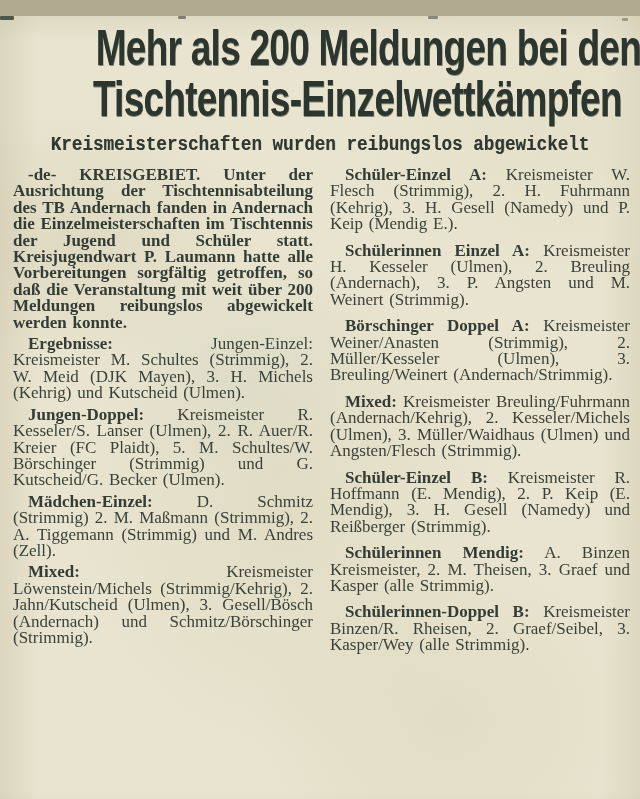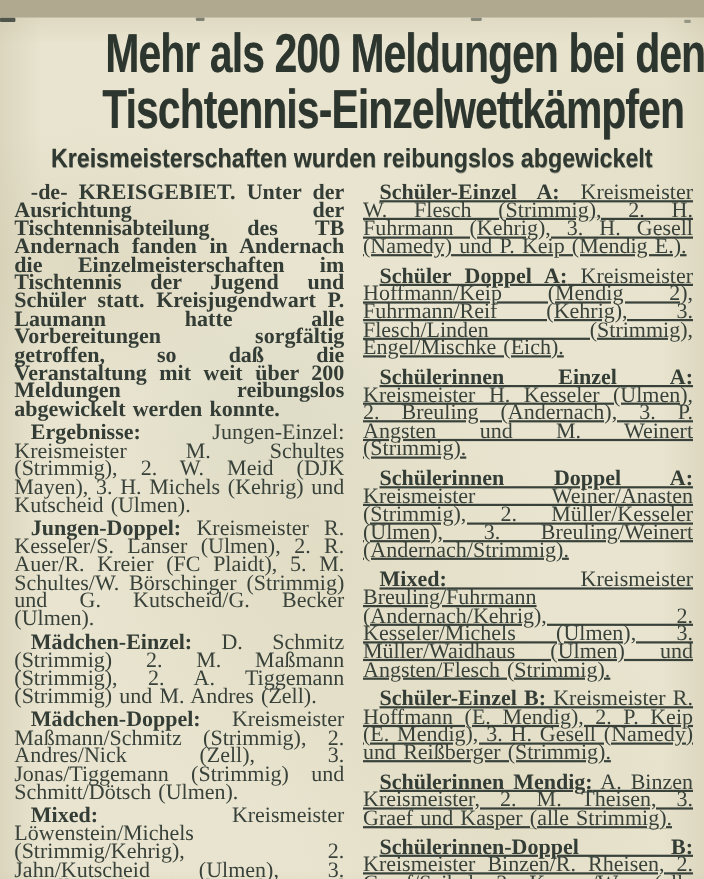--- a/index.html
+++ b/index.html
@@ -43,23 +43,23 @@
     white-space: nowrap;
     text-shadow: 0.5px 0.5px 0 rgba(44,53,46,0.55);
   }
   .headline-line > span {
     display: inline-block;
     transform: scaleX(0.74);
     transform-origin: 50% 50%;
   }
   .subtitle {
     margin-top: 7px;
-    font-family: Liberation Sans, sans-serif;
+    font-family: Liberation Mono, monospace;
     font-weight: 700;
-    font-size: 24px;
+    font-size: 20px;
     line-height: 26px;
     color: #2f3831;
     white-space: nowrap;
     text-shadow: 0.4px 0.4px 0 rgba(47,56,49,0.45);
   }
   .subtitle > span {
     display: inline-block;
     transform: scaleX(0.88);
     transform-origin: 50% 50%;
   }
@@ -70,26 +70,26 @@
     padding: 9px 9px 0 13px;
   }
   .col {
     width: 300px;
     height: 642px;
     overflow: hidden;
     text-align: justify;
   }
   .col p {
     margin: 0 0 5px 0;
-    font-size: 20px;
+    font-size: 17px;
     line-height: 16.4px;
     text-indent: 15px;
     word-spacing: 1.5px;
   }
-  .col-right p { margin-bottom: 10px; text-decoration: underline; }
+  .col-right p { margin-bottom: 10px; }
   .col p .lead { font-weight: 700; color: #333c35; }
   .col p.bold-para { font-weight: 700; color: #333c35; }
 </style>
 </head>
 <body>
 
 <div class="page">
   <div class="speck s1"></div>
   <div class="speck s2"></div>
   <div class="speck s3"></div>
@@ -106,27 +106,25 @@
       <span>Kreismeisterschaften wurden reibungslos abgewickelt</span>
     </div>
   </div>
 
   <div class="columns">
     <div class="col col-left" id="col-left">
         <p class="bold-para"><span class="lead">-de- KREISGEBIET.</span><span> Unter der Ausrichtung der Tischtennisabteilung des TB Andernach fanden in Andernach die Einzelmeisterschaften im Tischtennis der Jugend und Schüler statt. Kreisjugendwart P. Laumann hatte alle Vorbereitungen sorgfältig getroffen, so daß die Veranstaltung mit weit über 200 Meldungen reibungslos abgewickelt werden konnte.</span></p>
         <p><span class="lead">Ergebnisse:</span><span> Jungen-Einzel: Kreismeister M. Schultes (Strimmig), 2. W. Meid (DJK Mayen), 3. H. Michels (Kehrig) und Kutscheid (Ulmen).</span></p>
         <p><span class="lead">Jungen-Doppel:</span><span> Kreismeister R. Kesseler/S. Lanser (Ulmen), 2. R. Auer/R. Kreier (FC Plaidt), 5. M. Schultes/W. Börschinger (Strimmig) und G. Kutscheid/G. Becker (Ulmen).</span></p>
         <p><span class="lead">Mädchen-Einzel:</span><span> D. Schmitz (Strimmig) 2. M. Maßmann (Strimmig), 2. A. Tiggemann (Strimmig) und M. Andres (Zell).</span></p>
-        <p><span class="lead">Mädchen-Doppel:</span><span> Kreismeister Maßmann/Schmitz (Strimmig), 2. Andres/Nick (Zell), 3. Jonas/Tiggemann (Strimmig) und Schmitt/Dötsch (Ulmen).</span></p>
         <p><span class="lead">Mixed:</span><span> Kreismeister Löwenstein/Michels (Strimmig/Kehrig), 2. Jahn/Kutscheid (Ulmen), 3. Gesell/Bösch (Andernach) und Schmitz/Börschinger (Strimmig).</span></p>
       </div>
     <div class="col col-right" id="col-right">
         <p><span class="lead">Schüler-Einzel A:</span><span> Kreismeister W. Flesch (Strimmig), 2. H. Fuhrmann (Kehrig), 3. H. Gesell (Namedy) und P. Keip (Mendig E.).</span></p>
-        <p><span class="lead">Schüler Doppel A:</span><span> Kreismeister Hoffmann/Keip (Mendig 2), Fuhrmann/Reif (Kehrig), 3. Flesch/Linden (Strimmig), Engel/Mischke (Eich).</span></p>
         <p><span class="lead">Schülerinnen Einzel A:</span><span> Kreismeister H. Kesseler (Ulmen), 2. Breuling (Andernach), 3. P. Angsten und M. Weinert (Strimmig).</span></p>
-        <p><span class="lead">Schülerinnen Doppel A:</span><span> Kreismeister Weiner/Anasten (Strimmig), 2. Müller/Kesseler (Ulmen), 3. Breuling/Weinert (Andernach/Strimmig).</span></p>
+        <p><span class="lead">Börschinger Doppel A:</span><span> Kreismeister Weiner/Anasten (Strimmig), 2. Müller/Kesseler (Ulmen), 3. Breuling/Weinert (Andernach/Strimmig).</span></p>
         <p><span class="lead">Mixed:</span><span> Kreismeister Breuling/Fuhrmann (Andernach/Kehrig), 2. Kesseler/Michels (Ulmen), 3. Müller/Waidhaus (Ulmen) und Angsten/Flesch (Strimmig).</span></p>
         <p><span class="lead">Schüler-Einzel B:</span><span> Kreismeister R. Hoffmann (E. Mendig), 2. P. Keip (E. Mendig), 3. H. Gesell (Namedy) und Reißberger (Strimmig).</span></p>
         <p><span class="lead">Schülerinnen Mendig:</span><span> A. Binzen Kreismeister, 2. M. Theisen, 3. Graef und Kasper (alle Strimmig).</span></p>
         <p><span class="lead">Schülerinnen-Doppel B:</span><span> Kreismeister Binzen/R. Rheisen, 2. Graef/Seibel, 3. Kasper/Wey (alle Strimmig).</span></p>
       </div>
   </div>
 </div>
 
 </body></html>

